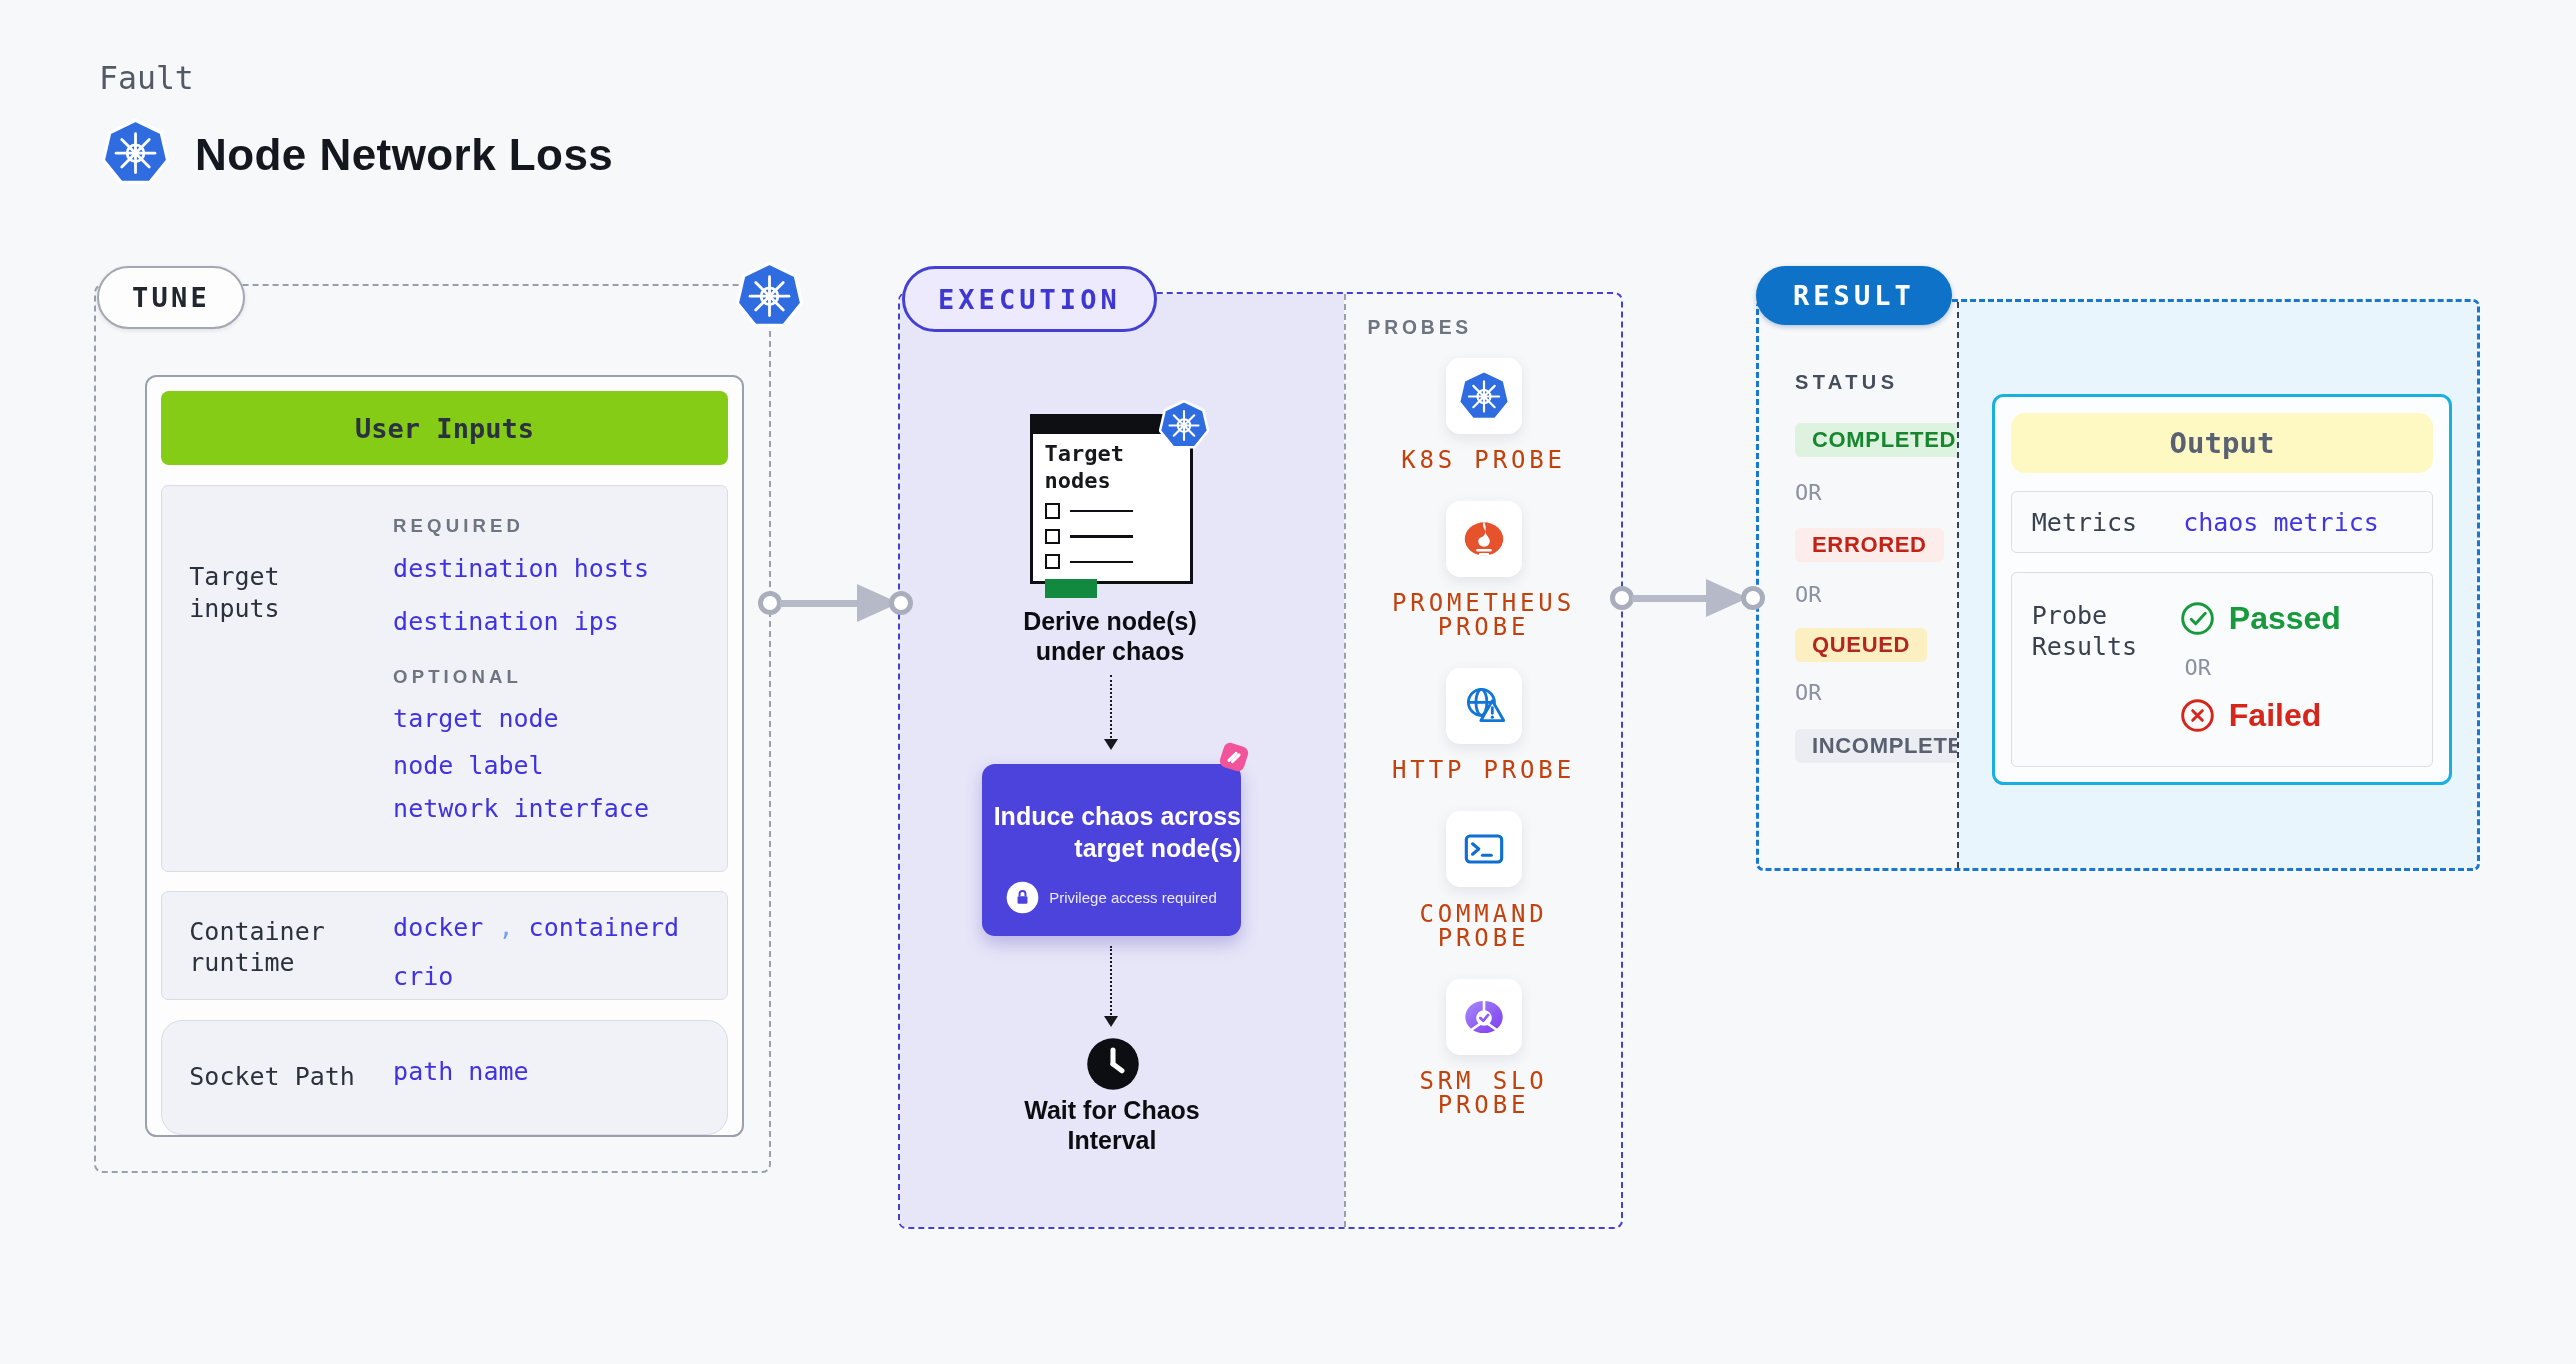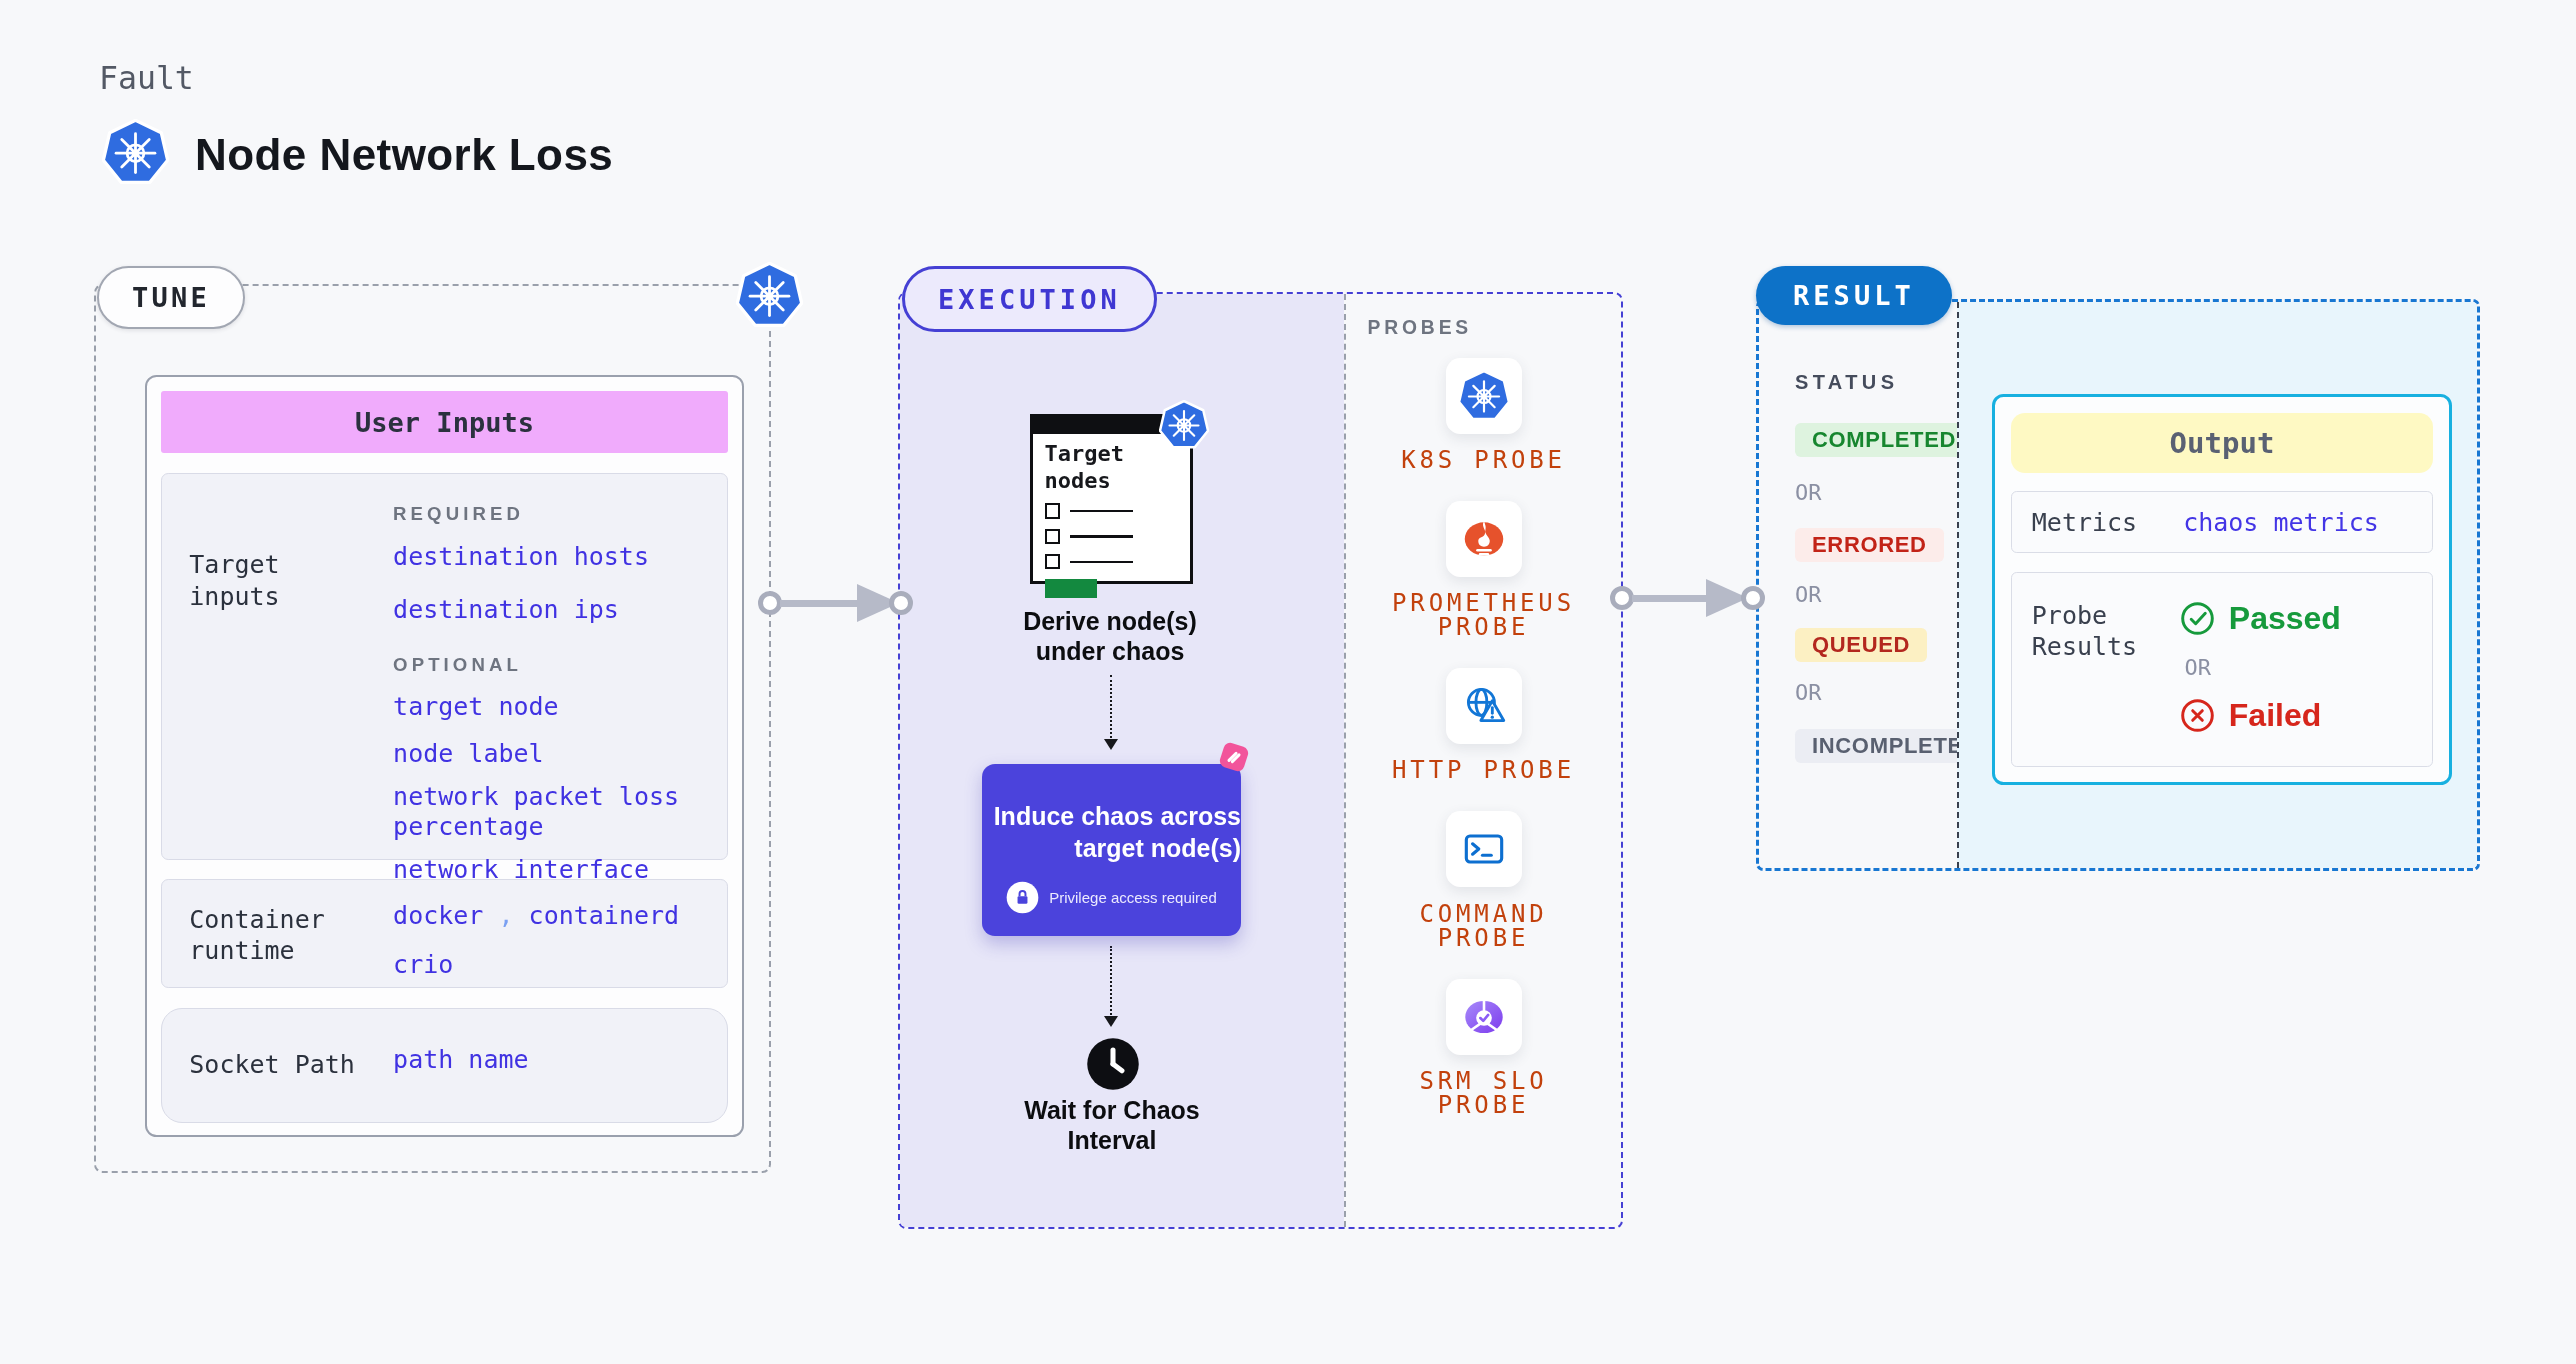--- a/index.html
+++ b/index.html
@@ -21,21 +21,21 @@
   .pill-exec{left:902px;top:266px;height:60px;padding:0 33px;background:#eceafc;
              border:3.6px solid #4540d4;color:#3f37d2;letter-spacing:.15em;}
   .pill-result{left:1756px;top:266px;height:59px;padding:0 37px;background:#0d72c8;
              color:#fff;letter-spacing:.15em;box-shadow:0 2.1px 5.7px rgba(13,80,150,.3);}
 
   
   .box-tune{left:94px;top:284px;width:673px;height:885px;border:2.1px dashed #9aa0ab;border-radius:8.6px;}
   .k8s-tune{left:736px;top:262px;width:67px;height:67px;z-index:6;}
   .panel{left:145px;top:375px;width:599px;height:762px;background:#fdfdfe;border:2.1px solid #9aa0ad;
          border-radius:11.5px;padding:14.3px;box-sizing:border-box;z-index:2;}
-  .panel-header{height:62px;background:#f0abfc;border-radius:3px;display:flex;align-items:center;
+  .panel-header{height:74px;background:#84cc16;border-radius:8px;display:flex;align-items:center;
                 justify-content:center;font-weight:bold;font-size:27px;color:#2b313f;}
   .u-row{background:#f1f2f8;border:1.4px solid #d9dbe7;border-radius:7.2px;display:flex;
          padding-left:27px;box-sizing:border-box;}
   .u-row1{margin-top:20px;height:387px;}
   .u-row2{margin-top:18.6px;height:109px;}
   .u-row3{margin-top:20px;height:115px;border-radius:21px;}
   .u-label{width:188px;font-size:25px;color:#2b313d;line-height:31.5px;flex:none;}
   .u-col{margin-left:15.8px;width:315px;}
   .cap{font-size:18.6px;font-weight:600;letter-spacing:.22em;color:#6e7480;}
   .link{font-size:25px;color:#4032e2;line-height:30px;}
@@ -232,21 +232,20 @@
 
     <div class="u-row u-row1">
       <div class="u-label mono" style="padding-top:75px">Target inputs</div>
       <div class="u-col" style="padding-top:29px">
         <div class="cap">REQUIRED</div>
         <div class="link mono" style="margin-top:17px">destination hosts</div>
         <div class="link mono" style="margin-top:23px">destination ips</div>
         <div class="cap" style="margin-top:29px">OPTIONAL</div>
         <div class="link mono" style="margin-top:15.8px">target node</div>
         <div class="link mono" style="margin-top:17px">node label</div>
-        <div class="link mono" style="margin-top:13px">network packet loss percentage</div>
         <div class="link mono" style="margin-top:13px">network interface</div>
       </div>
     </div>
 
     <div class="u-row u-row2">
       <div class="u-label mono" style="padding-top:24px">Container runtime</div>
       <div class="u-col" style="padding-top:21.5px">
         <div class="link mono"><span>docker</span> <span class="sep">,</span> <span>containerd</span></div>
         <div class="link mono" style="margin-top:18.6px">crio</div>
       </div>

